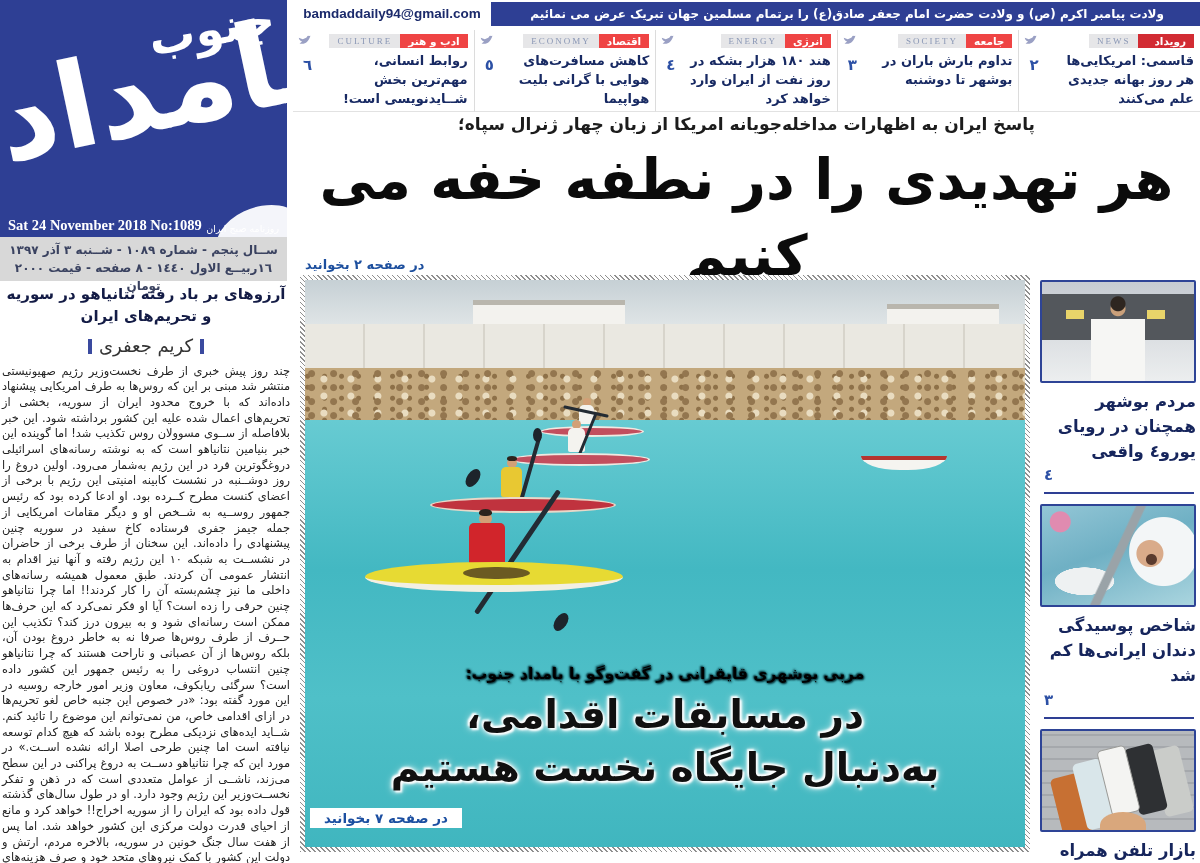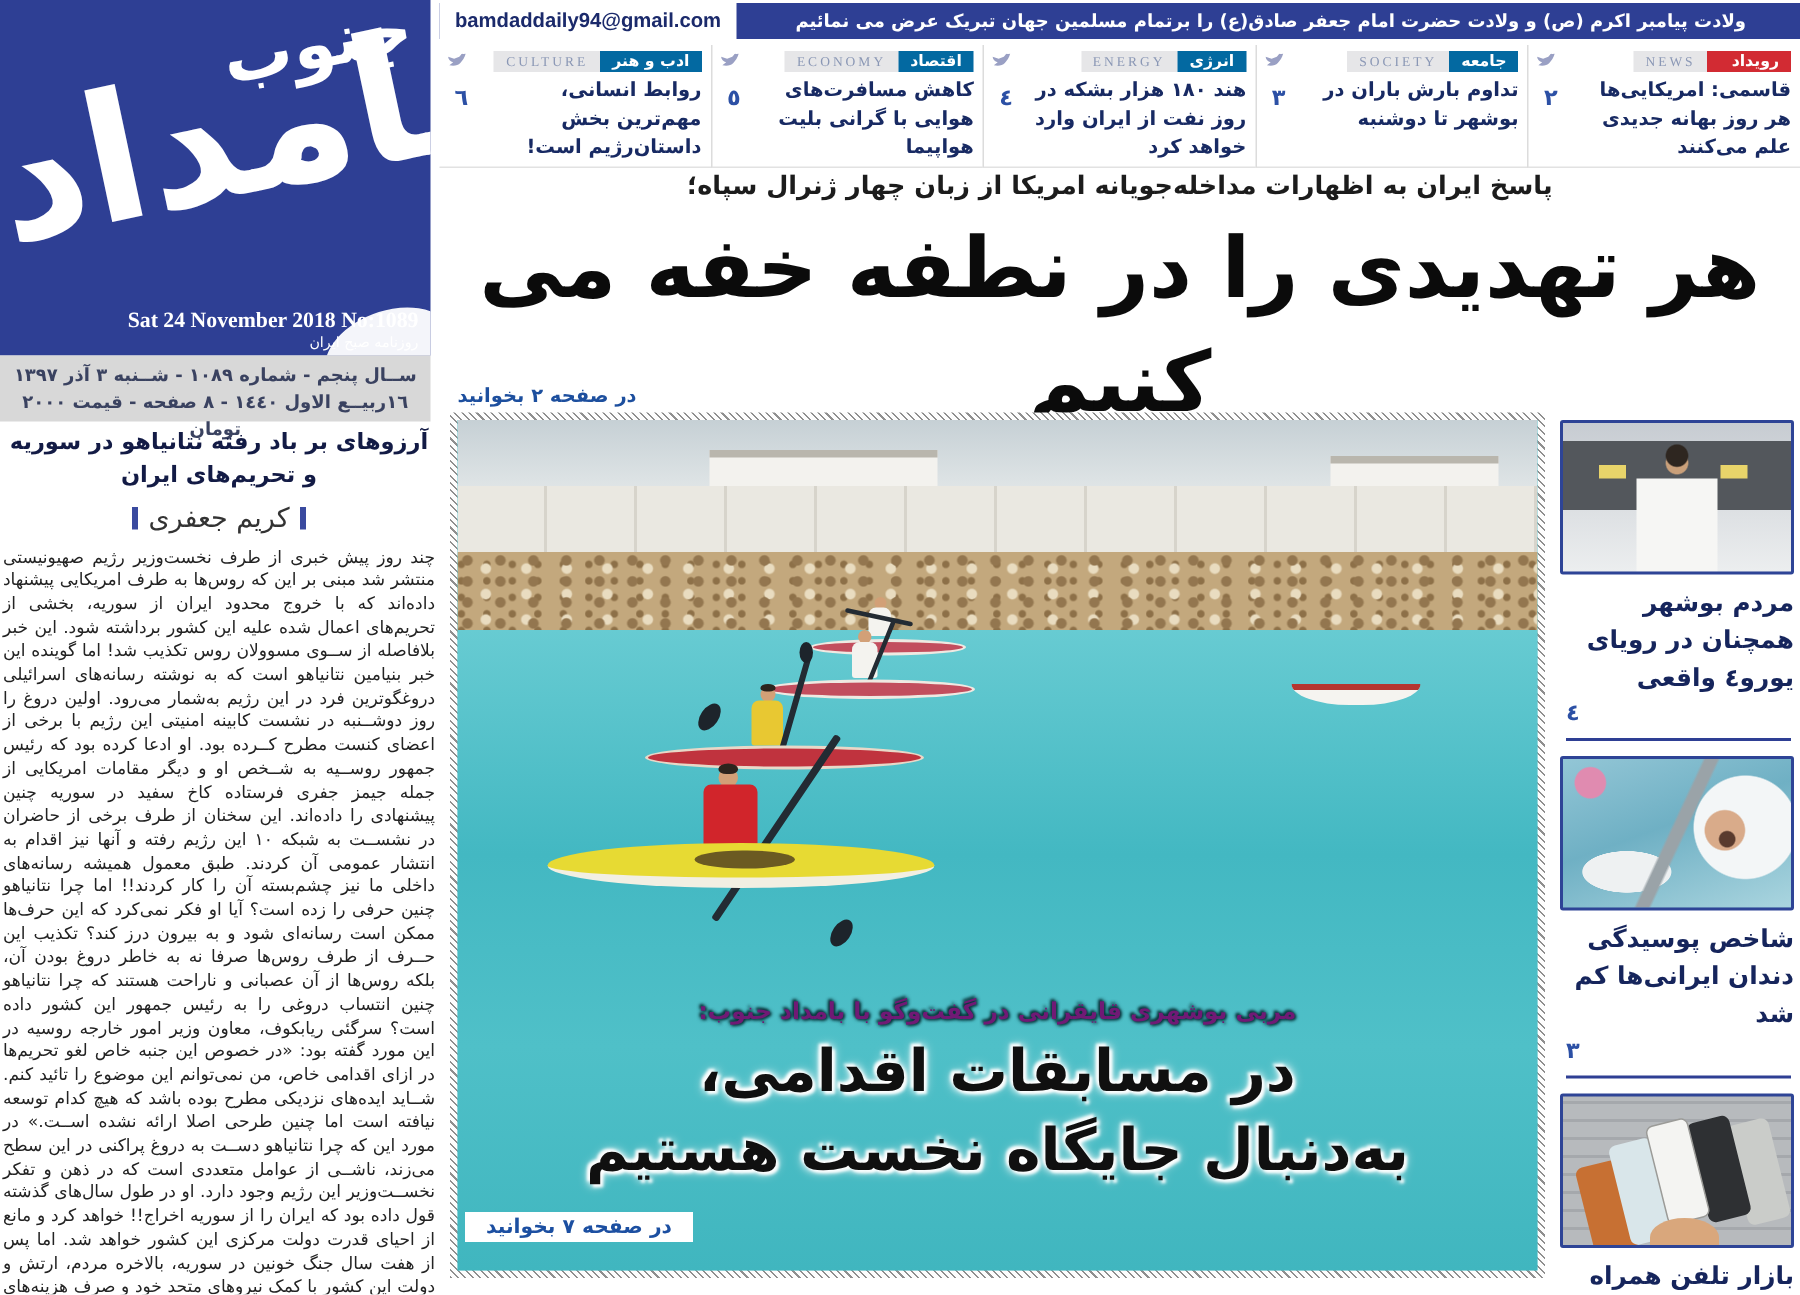--- a/index.html
+++ b/index.html
@@ -5,40 +5,40 @@
   * { margin:0; padding:0; box-sizing:border-box; }
   html,body { background:#fff; }
   body { font-family:"DejaVu Sans", sans-serif; }
   #page { position:relative; width:1200px; height:863px; background:#fff; overflow:hidden; margin:0 auto; }
 
   
   #masthead { position:absolute; left:0; top:0; width:287px; height:237px; background:#2e3f94; overflow:hidden; }
   .mast-sub { position:absolute; right:12px; top:2px; color:#fff; font-size:46px; font-weight:bold; transform:rotate(-10deg); }
   .mast-main { position:absolute; left:-6px; top:18px; color:#fff; font-size:118px; font-weight:bold; transform:rotate(-12deg); line-height:1.2; }
   .mast-swoosh { position:absolute; right:-18px; bottom:-30px; width:90px; height:60px; background:#fff; border-radius:50% 60% 40% 60%; transform:rotate(-25deg); opacity:.95; }
-  .mast-bottomline { position:absolute; left:8px; right:8px; bottom:3px; display:flex; justify-content:space-between; align-items:flex-end;flex-direction:column; }
+  .mast-bottomline { position:absolute; left:8px; right:8px; bottom:3px; display:flex; justify-content:space-between; align-items:flex-end; }
   .mast-date-en { color:#fff; font-family:"Liberation Serif", serif; font-weight:bold; font-size:14.5px; white-space:nowrap; }
   .mast-tagline { color:#fff; font-size:9.5px; direction:rtl; }
   #dateline { position:absolute; left:0; top:237px; width:287px; height:44px; background:#d8d8d8; color:#3a4260; text-align:center; direction:rtl; font-size:12px; font-weight:bold; padding-top:4px; line-height:18px; }
 
   
   #topbar { position:absolute; left:293px; top:2px; width:907px; height:24px; background:#2e3f94; }
   #topbar .email { position:absolute; left:0; top:0; bottom:0; width:198px; background:#fff; color:#1b2a6b; font-weight:bold; font-size:13.5px; text-align:center; line-height:24px; font-family:"Liberation Sans", sans-serif; }
   #topbar .greeting { position:absolute; right:36px; top:0; color:#fff; direction:rtl; font-size:12px; font-weight:bold; line-height:24px; white-space:nowrap; }
 
   
   #category-row { position:absolute; left:293px; top:30px; width:907px; height:82px; display:flex; direction:rtl; }
   .cat-box { flex:1 1 0; position:relative; border-left:1px solid #dcdcdc; border-bottom:1px solid #e2e2e2; padding:3px 6px 2px 4px; }
   .cat-box:last-child { border-left:none; }
   .cat-head { display:flex; direction:ltr; align-items:center; height:15px; }
   .cat-head .dove { width:15px; height:15px; flex:0 0 auto; }
   .cat-head .spacer { flex:1 1 auto; }
   .cat-en { background:#e6e6e8; color:#8a97b5; font-family:"Liberation Serif", serif; font-size:9px; letter-spacing:2px; padding:1px 8px; line-height:12px; }
   .cat-fa { color:#fff; font-size:10.5px; font-weight:bold; padding:1px 8px; line-height:12px; direction:rtl; }
-  .theme-blue .cat-fa { background:#0369a1; }
+  .theme-blue .cat-fa { background:#ef4444; }
   .theme-red  .cat-fa { background:#d22b33;padding-left:16px; }
   .cat-num { position:absolute; left:10px; top:26px; color:#2c50a5; font-weight:bold; font-size:15px; }
   .cat-headline { margin-top:4px; padding-left:24px; direction:rtl; text-align:right; color:#182a63; font-size:13px; font-weight:bold; line-height:1.45; }
 
   
   #lead { position:absolute; left:293px; top:114px; width:907px; height:158px; }
   .kicker { text-align:center; direction:rtl; color:#1c1c1c; font-size:17px; font-weight:bold; }
   .main-headline { margin-top:8px; text-align:center; direction:rtl; color:#0b0b0b; font-size:56px; font-weight:bold; line-height:1.35; letter-spacing:-1px; }
   .lead-pagenote { position:absolute; left:12px; bottom:0; color:#1d4f9e; font-size:13px; font-weight:bold; direction:rtl; }
 
@@ -72,21 +72,21 @@
   .k-c { left:125px; top:217px; width:186px; height:16px; background:#c0333e; border:2px solid #e8d8c8; }
   .k-d { left:60px; top:282px; width:258px; height:30px; background:#e7da33; border-bottom:7px solid #f2efe2; }
   .cockpit { position:absolute; left:38%; top:20%; width:26%; height:55%; background:#6b5a22; border-radius:50%; }
   .paddler { position:absolute; }
   .head { position:absolute; background:#d2a077; border-radius:50%; }
   .hair { position:absolute; background:#2c241d; border-radius:50% 50% 40% 40%; }
   .torso { position:absolute; border-radius:5px 5px 2px 2px; }
   .paddle { position:absolute; background:#232b33; border-radius:2px; }
   .blade { position:absolute; background:#1d242b; border-radius:50%; }
 
-  .photo-caption { position:absolute; left:0; top:385px; width:100%; text-align:center; direction:rtl; color:#701a75; font-size:15.5px; font-weight:bold;
+  .photo-caption { position:absolute; left:0; top:385px; width:100%; text-align:center; direction:rtl; color:#000000; font-size:15.5px; font-weight:bold;
                    text-shadow:0 0 3px #0a3940, 1px 1px 2px #072e34, -1px -1px 2px #072e34; }
   .photo-headline { position:absolute; left:0; width:100%; text-align:center; direction:rtl; color:#101010; font-size:39px; font-weight:bold;
                     text-shadow:0 0 5px #fff, 0 0 8px #fff, 2px 2px 2px rgba(255,255,255,.95), -2px -2px 2px rgba(255,255,255,.95); }
   .ph-1 { top:412px; }
   .ph-2 { top:465px; }
   .photo-pagenote { position:absolute; left:5px; top:528px; background:#fff; color:#1c4fa1; font-size:13.5px; font-weight:bold; direction:rtl; padding:2px 14px; }
 
   
   #sidebar { position:absolute; left:1040px; top:280px; width:158px; }
   .side-item { position:relative; margin-bottom:6px; }
@@ -209,21 +209,21 @@
     <div class="cat-head">
       <svg class="dove" viewBox="0 0 24 24">
             <path fill="#9aa0c4" d="M21.5 4.5c-3.2.2-5.3 1.2-6.8 3.2L9.2 9.8 2.8 7.6c.3 3 2.3 5 5.4 6l-4.1 3.1c4.9 1.2 9.2.2 11.7-2.4 2.4-2.5 4.6-5.5 5.7-9.8z"></path>
             <circle fill="#9aa0c4" cx="18" cy="6" r="1.6"></circle>
           </svg>
       <span class="spacer"></span>
       <span class="cat-en">CULTURE</span>
       <span class="cat-fa">ادب و هنر</span>
     </div>
     <div class="cat-num">٦</div>
-    <div class="cat-headline">روابط انسانی، مهم‌ترین بخش داستان‌رژیم است!</div>
+    <div class="cat-headline">روابط انسانی، مهم‌ترین بخش شــاید‌نویسی است!</div>
   </div>
 </div>
 
   <div id="lead">
     <div class="kicker">پاسخ ایران به اظهارات مداخله‌جویانه امریکا از زبان چهار ژنرال سپاه؛</div>
     <div class="main-headline">هر تهدیدی را در نطفه خفه می کنیم</div>
     <div class="lead-pagenote">در صفحه ٢ بخوانید</div>
   </div>
 
   <div id="editorial">

